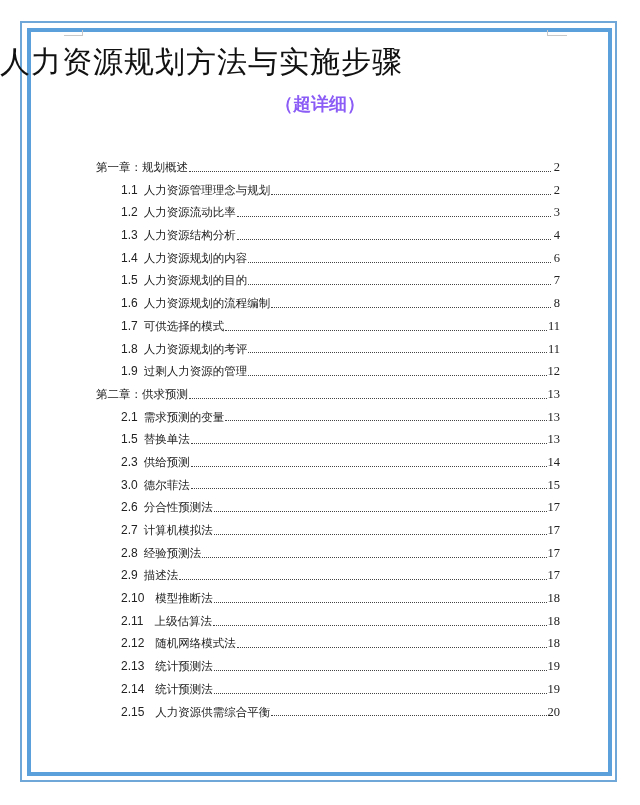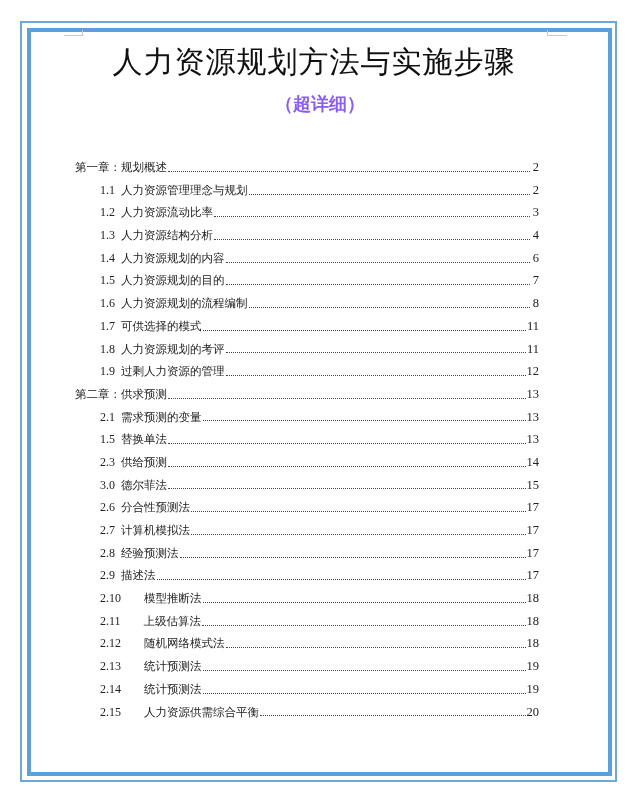--- a/index.html
+++ b/index.html
@@ -40,65 +40,64 @@
     }
     .crop-mark.v {
       width: 1px;
       height: 6px;
     }
     .title {
       position: absolute;
       left: 0;
       width: 628px;
       top: 40px;
-      text-align: center;
       font-family: "DejaVu Serif", "Liberation Serif", serif;
       font-size: 30px;
       letter-spacing: 1px;
       line-height: 44px;
       color: #111;
     }
     .subtitle {
       position: absolute;
       left: 0;
       width: 640px;
       top: 91px;
       text-align: center;
       font-family: "DejaVu Serif", "Liberation Serif", serif;
       font-weight: bold;
       font-size: 18px;
       line-height: 26px;
       color: #8b5cf6;
     }
     .toc {
       position: absolute;
-      left: 75px;
+      left: 96px;
       top: 156px;
       width: 464px;
     }
     .toc-row {
       position: relative;
       height: 22.7px;
       display: flex;
       align-items: center;
       font-size: 11.5px;
       line-height: 22.7px;
       color: #222;
     }
     .toc-row.section {
       padding-left: 25px;
     }
     .toc-row .num {
-      font-family: Liberation Serif, serif;
+      font-family: Liberation Sans, sans-serif;
       font-size: 12px;
       margin-right: 6px;
       white-space: nowrap;
     }
     .toc-row.section.wide .num {
-      margin-right: 23px;
+      margin-right: 11px;
     }
     .toc-row .label {
       white-space: nowrap;
     }
     .toc-row .leader {
       flex: 1;
       height: 1px;
       margin: 0 1px;
       align-self: center;
       margin-top: 7px;

